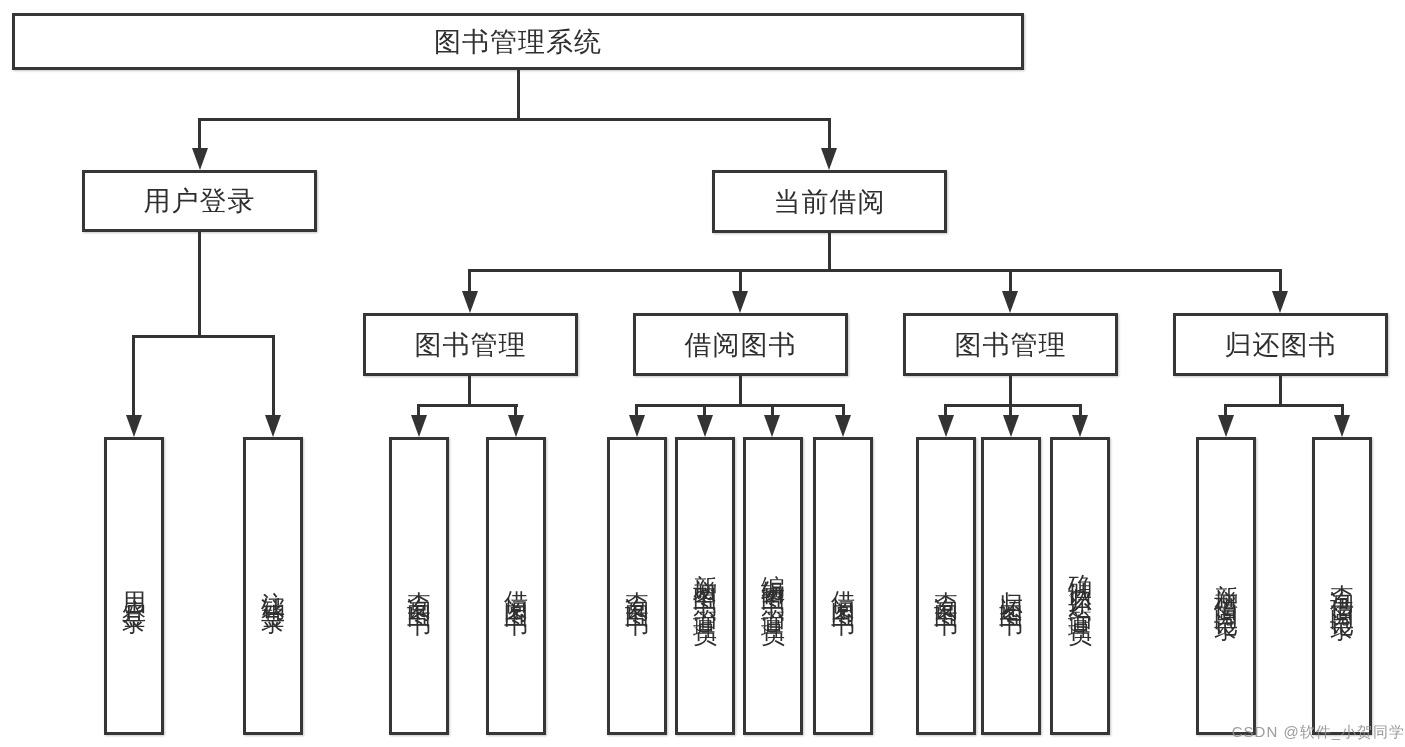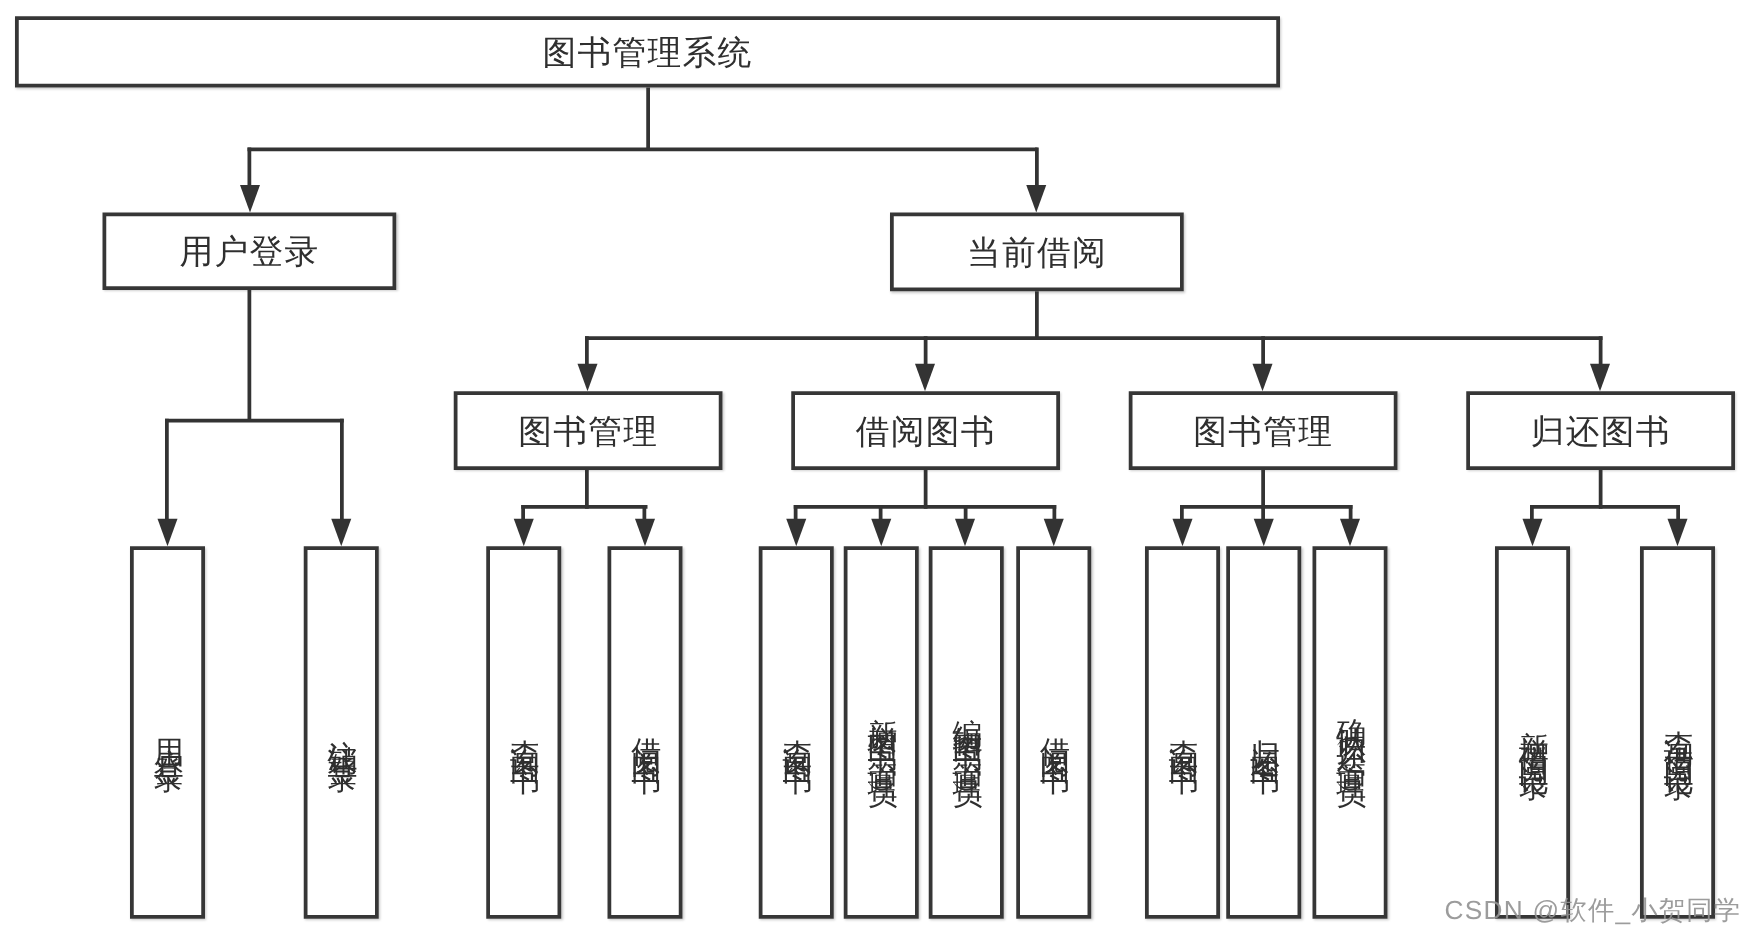--- a/index.html
+++ b/index.html
@@ -41,22 +41,22 @@
   .arrow{
     position:absolute;
     width:0;height:0;
     border-left:8px solid transparent;
     border-right:8px solid transparent;
     border-top:22px solid #333333;
   }
   
   .watermark{
     position:absolute;
-    right:12px;bottom:5px;
-    font-size:21px;
+    right:0;bottom:5px;
+    font-size:15px;
     color:rgba(145,145,145,0.9);
     letter-spacing:1px;
     z-index:10;
     white-space:nowrap;
   }
 </style>
 </head>
 <body>
 
 <div id="canvas">

